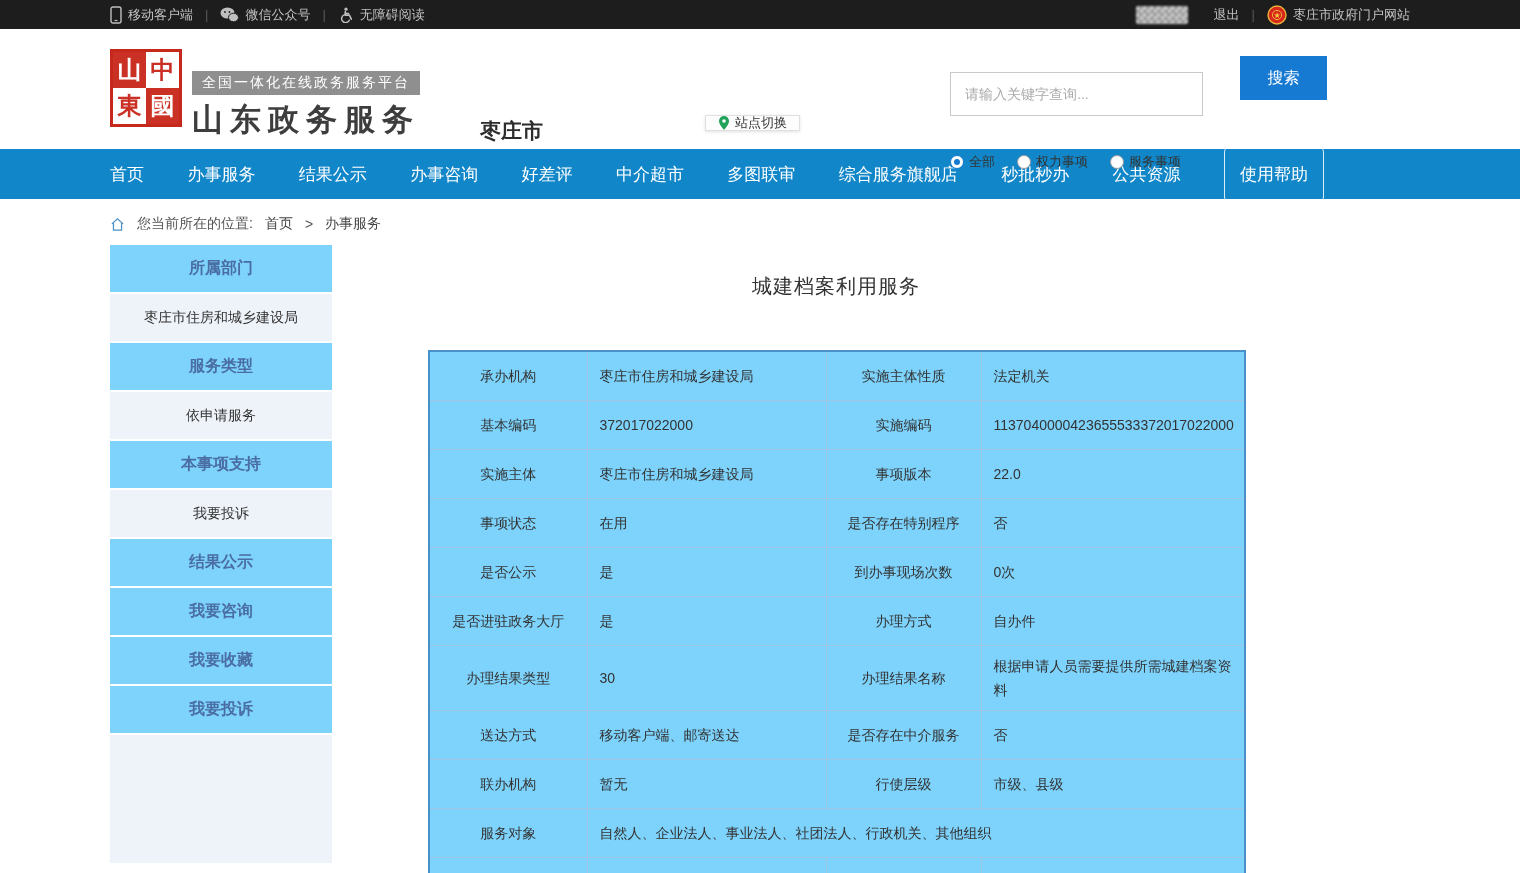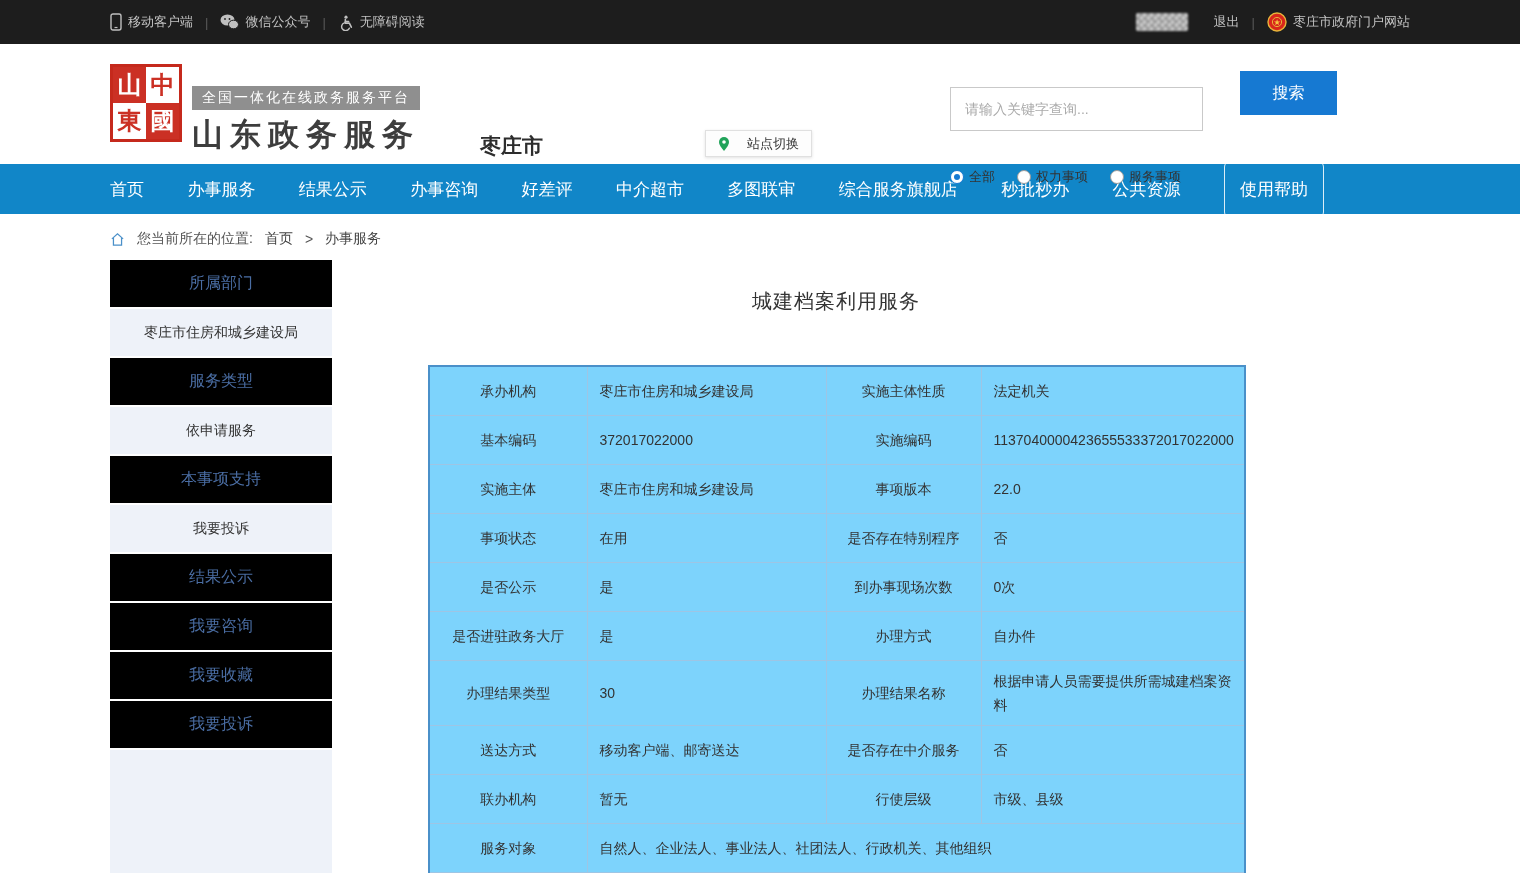--- a/index.html
+++ b/index.html
@@ -1,20 +1,20 @@
 <!DOCTYPE html>
 <html><head>
 <meta charset="utf-8">
 <style>
   * { margin:0; padding:0; box-sizing:border-box; }
   html,body { width:1520px; height:873px; overflow:hidden; background:#fff;
     font-family:"Liberation Sans","DejaVu Sans",sans-serif; color:#333; }
 
   
-  .topbar { height:44px; background:#1d1d1d; display:flex; 
+  .topbar { height:29px; background:#1d1d1d; display:flex; 
     justify-content:space-between; padding:0 110px; font-size:13px; color:#c3c3c3; }
   .topbar .grp { display:flex; align-items:center; gap:12px; }
   .topbar .lnk { display:flex; align-items:center; gap:6px; cursor:pointer; color:#c3c3c3; }
   .topbar .sep { color:#5a5a5a; }
   .redacted { width:52px; height:18px; border-radius:2px; margin-right:14px;
     background:conic-gradient(#9a9a9a 25%,#c9c9c9 0 50%,#9a9a9a 0 75%,#c9c9c9 0) 0 0/7px 7px;
     filter:blur(1px); display:inline-block; }
 
   
   .hdr { position:relative; height:120px; background:#fff; }
@@ -24,27 +24,27 @@
   .seal span { display:flex; align-items:center; justify-content:center;
     font-size:24px; font-weight:bold; }
   .seal .r { background:#cb3024; color:#fff; }
   .seal .w { background:#fff; color:#cb3024; }
   .logo-txt { position:absolute; left:192px; top:26px;margin-top:16px; }
   .badge { display:inline-block; background:#8f8f8f; color:#fff; font-size:14px;
     padding:3px 10px; letter-spacing:2px; }
   .sitename { margin-top:4px; font-size:31px; font-weight:bold; color:#3d3d3d;
     letter-spacing:7px; }
   .city { position:absolute; left:480px; top:88px; font-size:21px; font-weight:bold; color:#2d2d2d; }
-  .site-switch { position:absolute; left:705px; top:86px; height:27px; display:flex;
-    align-items:center; gap:17px; padding:0 12px; background:#fdfdfd; border:1px solid #e0e0e0;
+  .site-switch { position:absolute; left:705px; top:86px; height:16px; display:flex;
+    align-items:center; gap:5px; padding:0 12px; background:#fdfdfd; border:1px solid #e0e0e0;
     box-shadow:0 1px 3px rgba(0,0,0,.12); font-size:13px; color:#333; cursor:pointer; }
   .search-input { position:absolute; left:950px; top:27px; width:253px; height:44px;
     border:1px solid #c9c9c9; padding:0 14px; font-size:14px; color:#333; outline:none;margin-top:16px; }
   .search-input::placeholder { color:#aaa; }
-  .search-btn { position:absolute; left:1240px; top:27px; width:97px; height:44px;
+  .search-btn { position:absolute; left:1240px; top:27px; width:87px; height:44px;
     background:#1679d2; color:#fff; border:0; font-size:16px; cursor:pointer; }
   .scopes { position:absolute; left:950px; top:124px; display:flex; gap:22px;
     font-size:13px; color:#333; align-items:center; }
   .scope { display:flex; align-items:center; gap:5px; cursor:pointer; }
   .radio { width:14px; height:14px; border-radius:50%; border:1px solid #9b9b9b; background:#fff; }
   .scope.checked .radio { border:1px solid #1679d2; position:relative; }
   .scope.checked .radio::after { content:""; position:absolute; left:3px; top:3px;
     width:6px; height:6px; border-radius:50%; background:#1679d2; }
 
   
@@ -57,21 +57,21 @@
   
   .crumb { display:flex; align-items:center; gap:12px; padding:16px 0 8px 110px;
     font-size:14px; color:#555; }
   .crumb .link { color:#444; cursor:pointer; }
 
   
   .content { display:flex; align-items:flex-start; margin-top:4px; padding-left:110px; }
   .sidebar { width:222px; display:flex; flex-direction:column; min-height:618px; }
   .side-item { height:49px; border-bottom:2px solid #fff; display:flex; align-items:center;
     justify-content:center; font-size:14px; color:#333; background:#eef2f9; cursor:pointer; }
-  .side-item.hd { background:#000000; color:#4a6da3; font-weight:normal; font-size:16px; }
+  .side-item.hd { background:#7dd3fc; color:#4a6da3; font-weight:bold; font-size:16px; }
   .side-fill { flex:1; background:#eef2f9; min-height:110px; }
 
   .main { flex:1; padding-left:96px; }
   .page-title { width:816px; text-align:center; margin-top:28px; font-size:20px;
     font-weight:500; color:#333; letter-spacing:1px; }
   .info-table { margin-top:50px; width:816px; border-collapse:collapse;
     border:2px solid #4a90c9; table-layout:fixed; background:#f6fafd; }
   .info-table td { border:1px solid #9ec5e4; font-size:14px; color:#333;
     height:49px; padding:8px 12px; line-height:24px; background:#7dd3fc; }
   .info-table td.lb { text-align:center; padding:8px 6px; }

